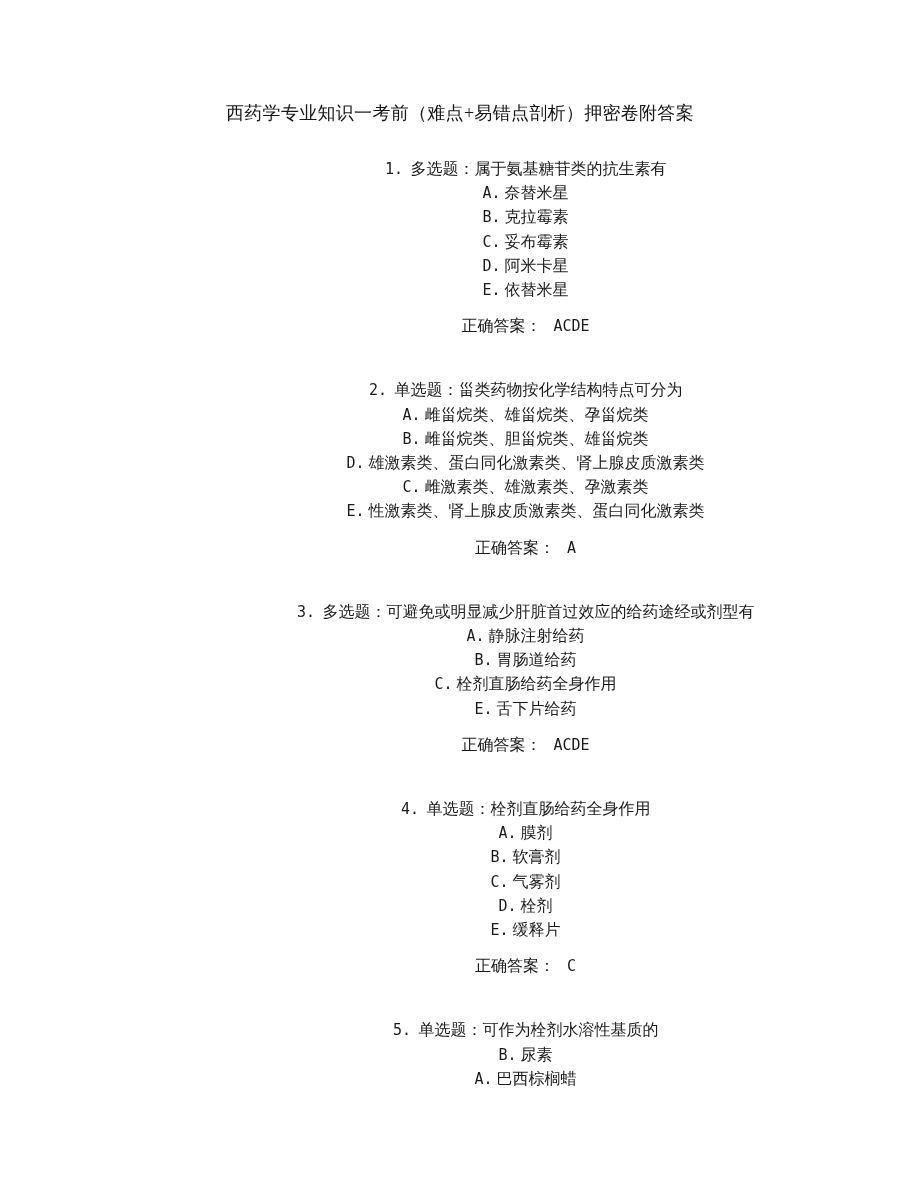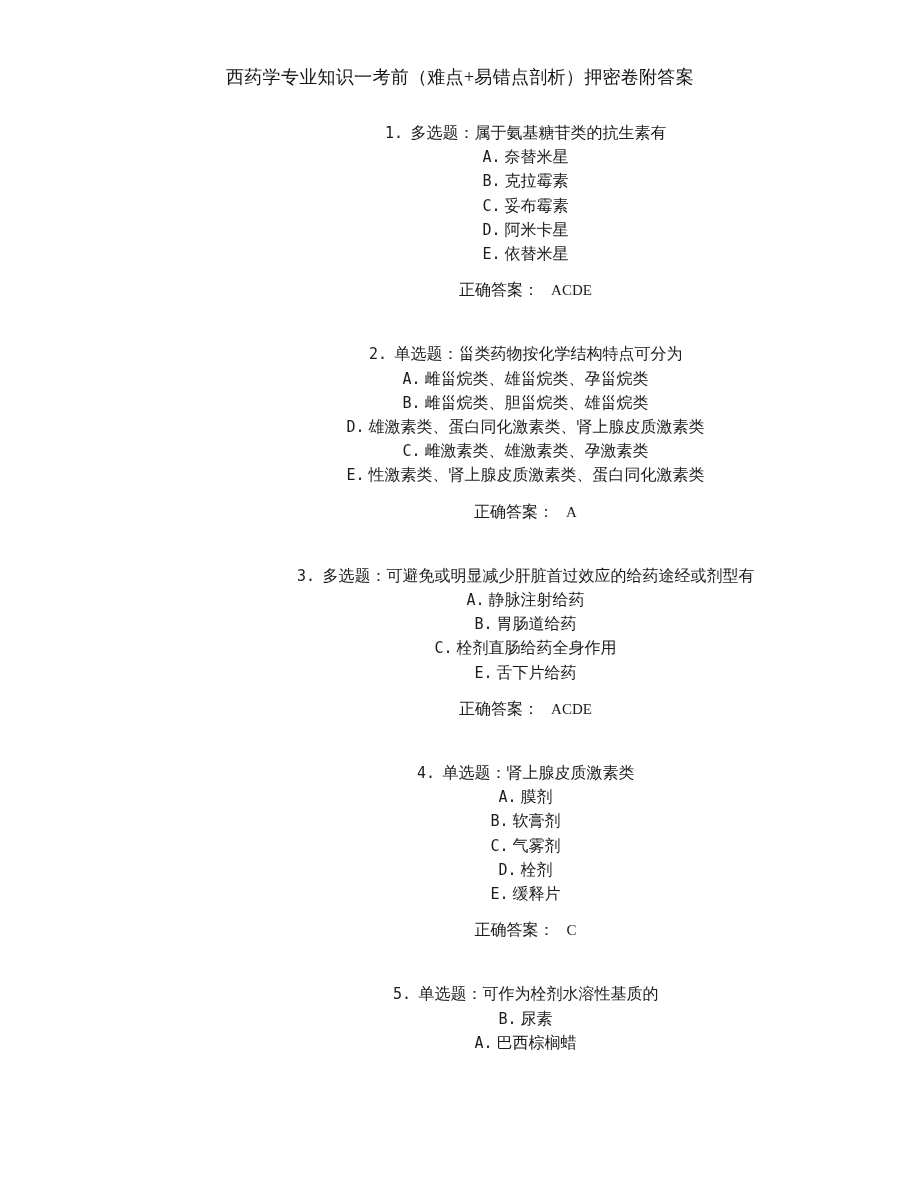--- a/index.html
+++ b/index.html
@@ -14,21 +14,21 @@
     color: #1b1b1b;
     font-family: "Liberation Sans", sans-serif;
   }
   .page {
     position: relative;
     width: 920px;
     height: 1191px;
     background: #ffffff;
   }
   .doc-title {
-    padding-top: 64px;
+    padding-top: 100px;
     margin: 0;
     text-align: center;
     font-family: "Liberation Serif", serif;
     font-weight: 400;
     font-size: 18px;
     line-height: 26px;
     letter-spacing: 0.3px;
     color: #161616;
     white-space: nowrap;
   }
@@ -58,21 +58,20 @@
   }
   .opt-letter {
     display: inline-block;
     margin-right: 4px;
   }
   .answer-line {
     margin-top: 12px;
   }
   .answer-value {
     margin-left: 12px;
-    font-family: Liberation Serif, serif;
   }
 </style>
 </head>
 <body>
 
 <div class="page">
   <h1 class="doc-title">西药学专业知识一考前（难点+易错点剖析）押密卷附答案</h1>
   <div class="questions" id="questions">
   <section class="question">
     <div class="q-line"><span class="mono q-num">1.</span><span class="q-text">多选题：属于氨基糖苷类的抗生素有</span></div>
@@ -115,21 +114,21 @@
 
   <div class="option"><span class="mono opt-letter">C.</span><span class="opt-text">栓剂直肠给药全身作用</span></div>
 
 
   <div class="option"><span class="mono opt-letter">E.</span><span class="opt-text">舌下片给药</span></div>
 </div>
     <div class="answer-line"><span class="answer-label">正确答案：</span><span class="mono answer-value">ACDE</span></div>
   </section>
 
   <section class="question">
-    <div class="q-line"><span class="mono q-num">4.</span><span class="q-text">单选题：肾上腺皮质激素类</span></div>
+    <div class="q-line"><span class="mono q-num">4.</span><span class="q-text">单选题：栓剂直肠给药全身作用</span></div>
     <div class="options">
   <div class="option"><span class="mono opt-letter">A.</span><span class="opt-text">膜剂</span></div>
 
   <div class="option"><span class="mono opt-letter">B.</span><span class="opt-text">软膏剂</span></div>
 
   <div class="option"><span class="mono opt-letter">C.</span><span class="opt-text">气雾剂</span></div>
 
   <div class="option"><span class="mono opt-letter">D.</span><span class="opt-text">栓剂</span></div>
 
   <div class="option"><span class="mono opt-letter">E.</span><span class="opt-text">缓释片</span></div>

